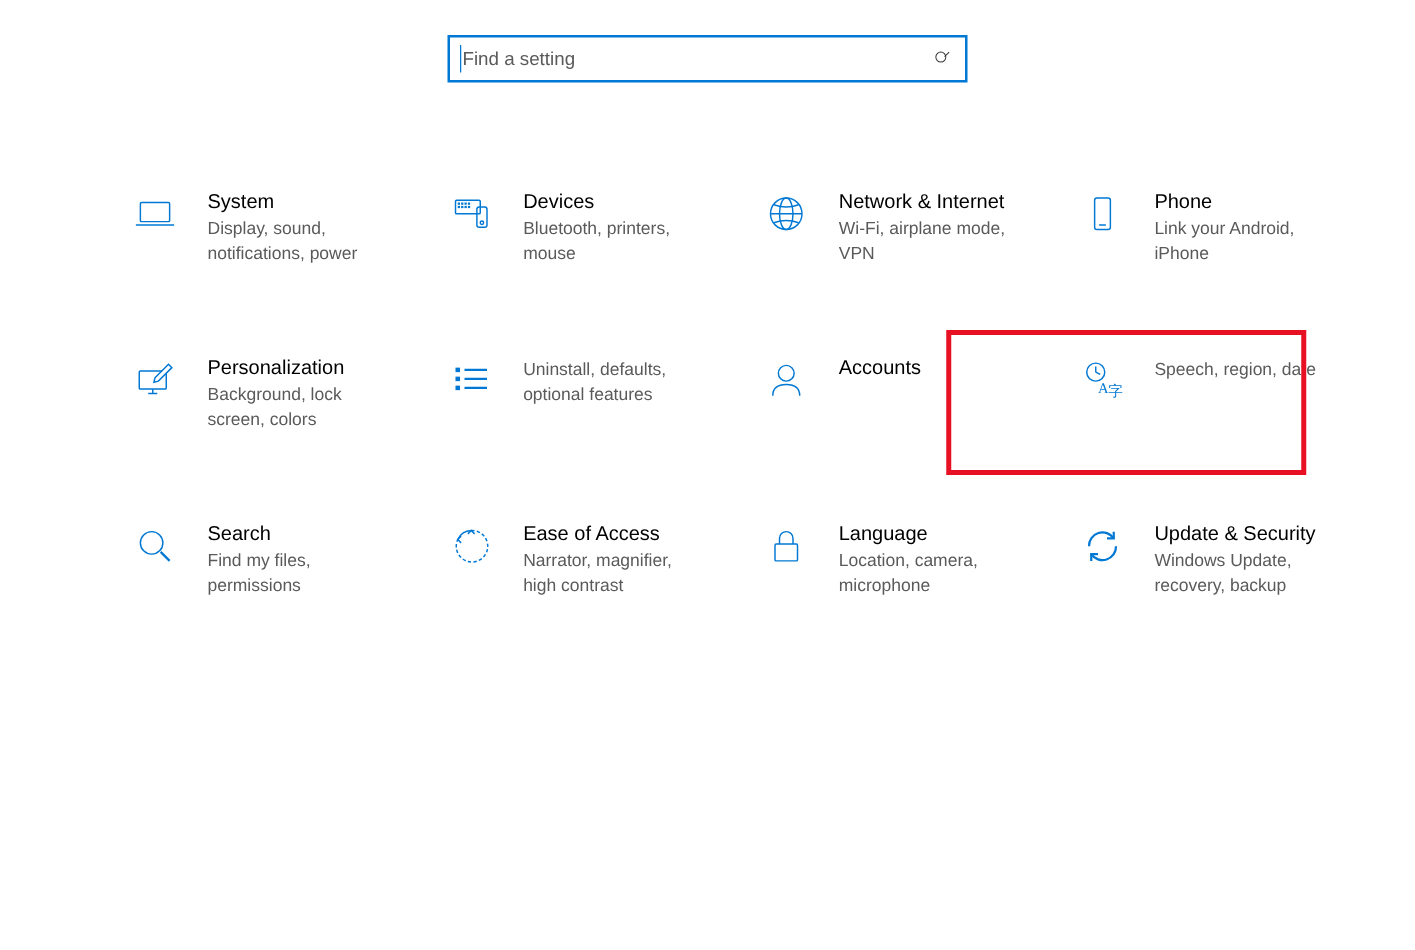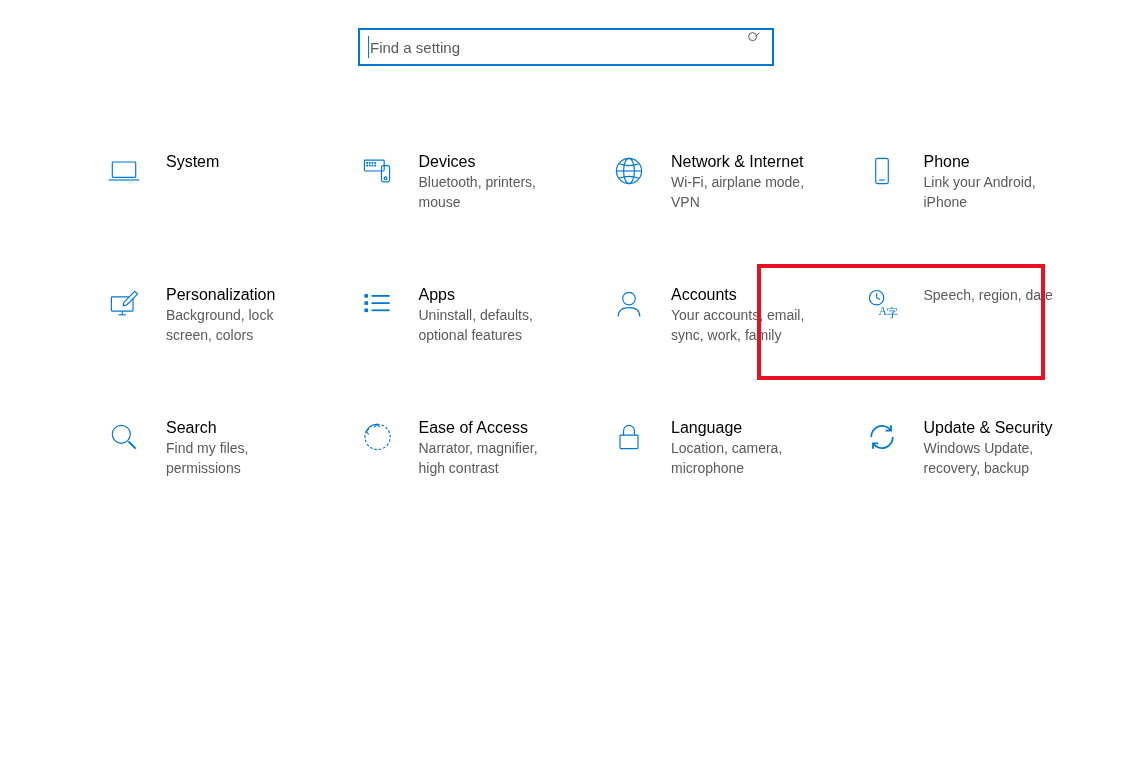--- a/index.html
+++ b/index.html
@@ -21,20 +21,21 @@
       left: 50%;
       transform: translateX(-50%);
       width: 416px;
     }
     .search-box {
       width: 100%;
       height: 38px;
       border: 2px solid #0078d4;
       background: #ffffff;
       display: flex;
+      align-items: center;
       padding: 0 10px;
     }
     .search-input {
       flex: 1;
       border: none;
       outline: none;
       font-size: 15px;
       color: #000;
       font-family: inherit;
       background: transparent;
@@ -134,20 +135,21 @@
 
   <div class="setting-item">
     <div class="setting-icon">
       <svg viewBox="0 0 40 40">
         <rect x="7" y="10" width="26" height="17" rx="1"></rect>
         <line x1="3" y1="30" x2="37" y2="30"></line>
       </svg>
     </div>
     <div class="setting-text">
       <div class="setting-title">System</div>
+      <div class="setting-desc">Display, sound, notifications, power</div>
     </div>
   </div>
 
   <div class="setting-item">
     <div class="setting-icon">
       <svg viewBox="0 0 40 40">
         <rect x="6" y="8" width="22" height="12" rx="1"></rect>
         <rect x="8" y="10" width="2" height="2" fill="#0078d4" stroke="none"></rect>
         <rect x="11" y="10" width="2" height="2" fill="#0078d4" stroke="none"></rect>
         <rect x="14" y="10" width="2" height="2" fill="#0078d4" stroke="none"></rect>
@@ -215,35 +217,33 @@
       <svg viewBox="0 0 40 40">
         <rect x="6" y="9" width="4" height="4" fill="#0078d4" stroke="none"></rect>
         <rect x="6" y="17" width="4" height="4" fill="#0078d4" stroke="none"></rect>
         <rect x="6" y="25" width="4" height="4" fill="#0078d4" stroke="none"></rect>
         <line x1="14" y1="11" x2="34" y2="11" stroke-width="2"></line>
         <line x1="14" y1="19" x2="34" y2="19" stroke-width="2"></line>
         <line x1="14" y1="27" x2="34" y2="27" stroke-width="2"></line>
       </svg>
     </div>
     <div class="setting-text">
-      <div class="setting-title">Apps</div>
       <div class="setting-desc">Uninstall, defaults, optional features</div>
     </div>
   </div>
 
   <div class="setting-item">
     <div class="setting-icon">
       <svg viewBox="0 0 40 40">
         <circle cx="20" cy="14" r="7"></circle>
         <path d="M 8 34 Q 8 24 20 24 Q 32 24 32 34"></path>
       </svg>
     </div>
     <div class="setting-text">
       <div class="setting-title">Accounts</div>
-      <div class="setting-desc">Your accounts, email, sync, work, family</div>
     </div>
   </div>
 
   <div class="setting-item">
     <div class="setting-icon">
       <svg viewBox="0 0 40 40">
         <circle cx="14" cy="13" r="8"></circle>
         <line x1="14" y1="8" x2="14" y2="13"></line>
         <line x1="14" y1="13" x2="18" y2="15"></line>
         <text x="16" y="32" font-size="13" fill="#0078d4" stroke="none" font-family="Segoe UI">A</text>

